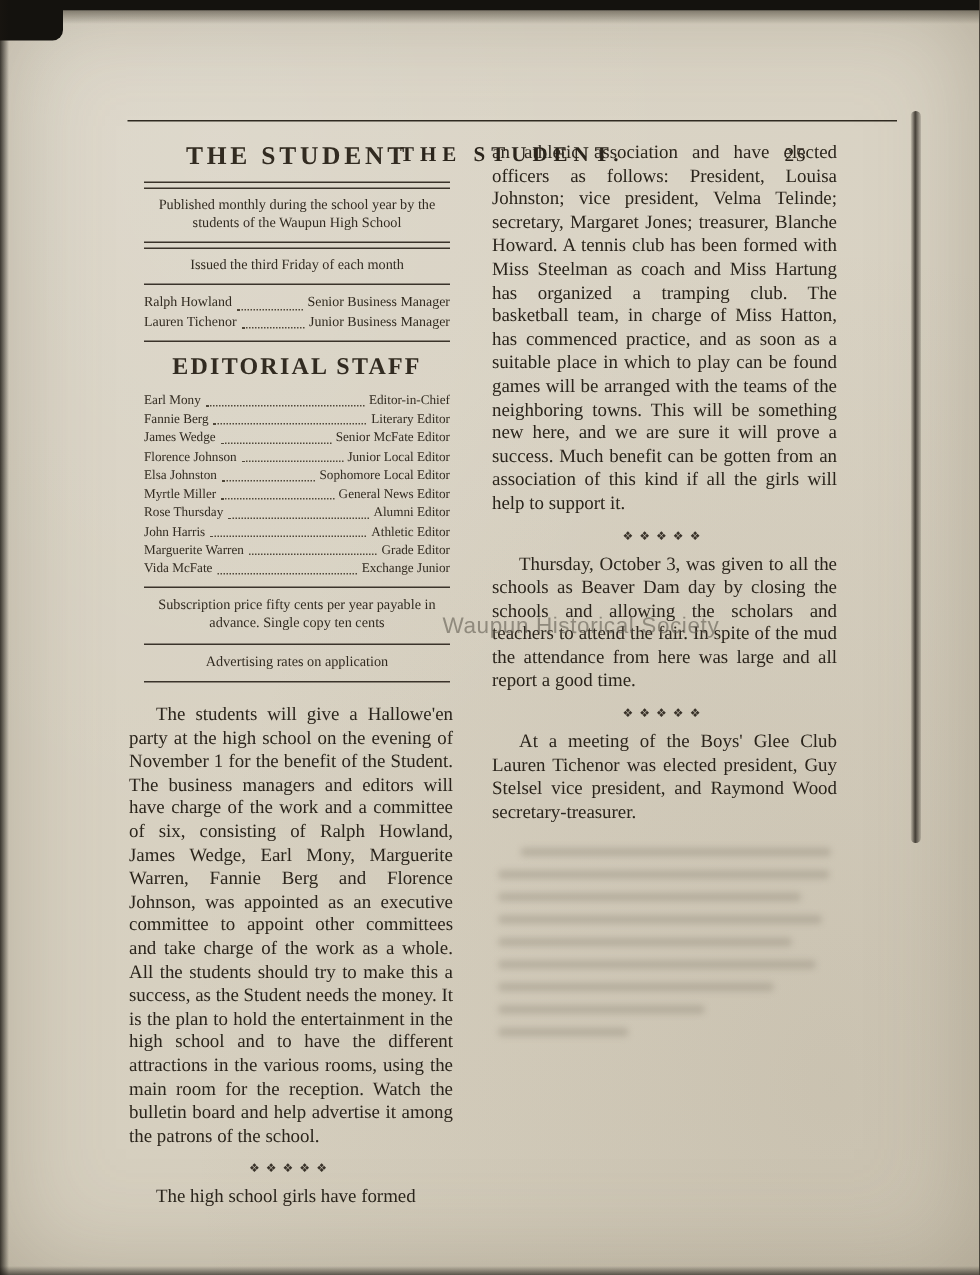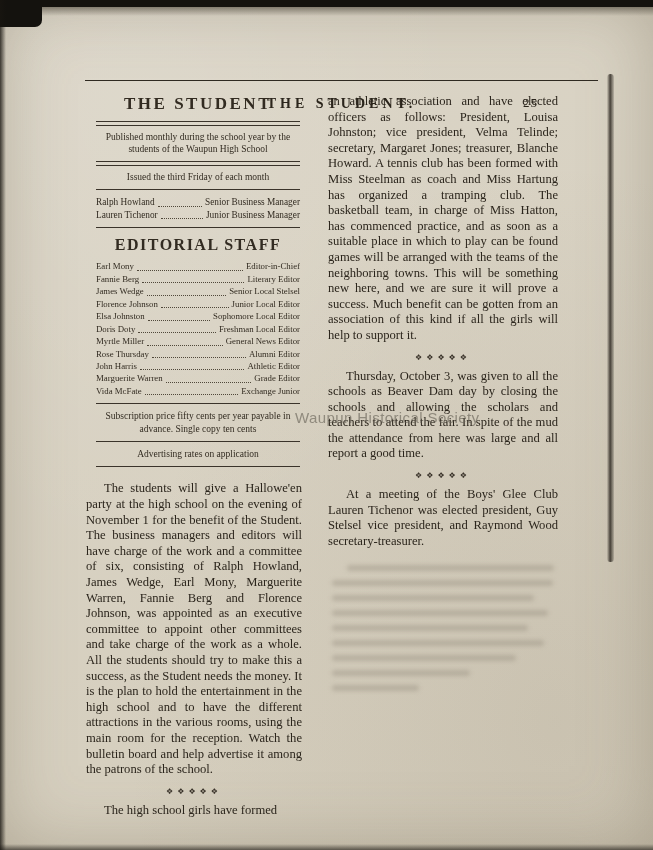--- a/index.html
+++ b/index.html
@@ -121,36 +121,31 @@
           <span>Editor-in-Chief</span>
         </div>
         <div class="leader-row">
           <span>Fannie Berg</span>
           <span class="dots"></span>
           <span>Literary Editor</span>
         </div>
         <div class="leader-row">
           <span>James Wedge</span>
           <span class="dots"></span>
-          <span>Senior Local Stelsel</span>
+          <span>Senior McFate Editor</span>
         </div>
         <div class="leader-row">
           <span>Florence Johnson</span>
           <span class="dots"></span>
           <span>Junior Local Editor</span>
         </div>
         <div class="leader-row">
           <span>Elsa Johnston</span>
           <span class="dots"></span>
           <span>Sophomore Local Editor</span>
-        </div>
-        <div class="leader-row">
-          <span>Doris Doty</span>
-          <span class="dots"></span>
-          <span>Freshman Local Editor</span>
         </div>
         <div class="leader-row">
           <span>Myrtle Miller</span>
           <span class="dots"></span>
           <span>General News Editor</span>
         </div>
         <div class="leader-row">
           <span>Rose Thursday</span>
           <span class="dots"></span>
           <span>Alumni Editor</span>

